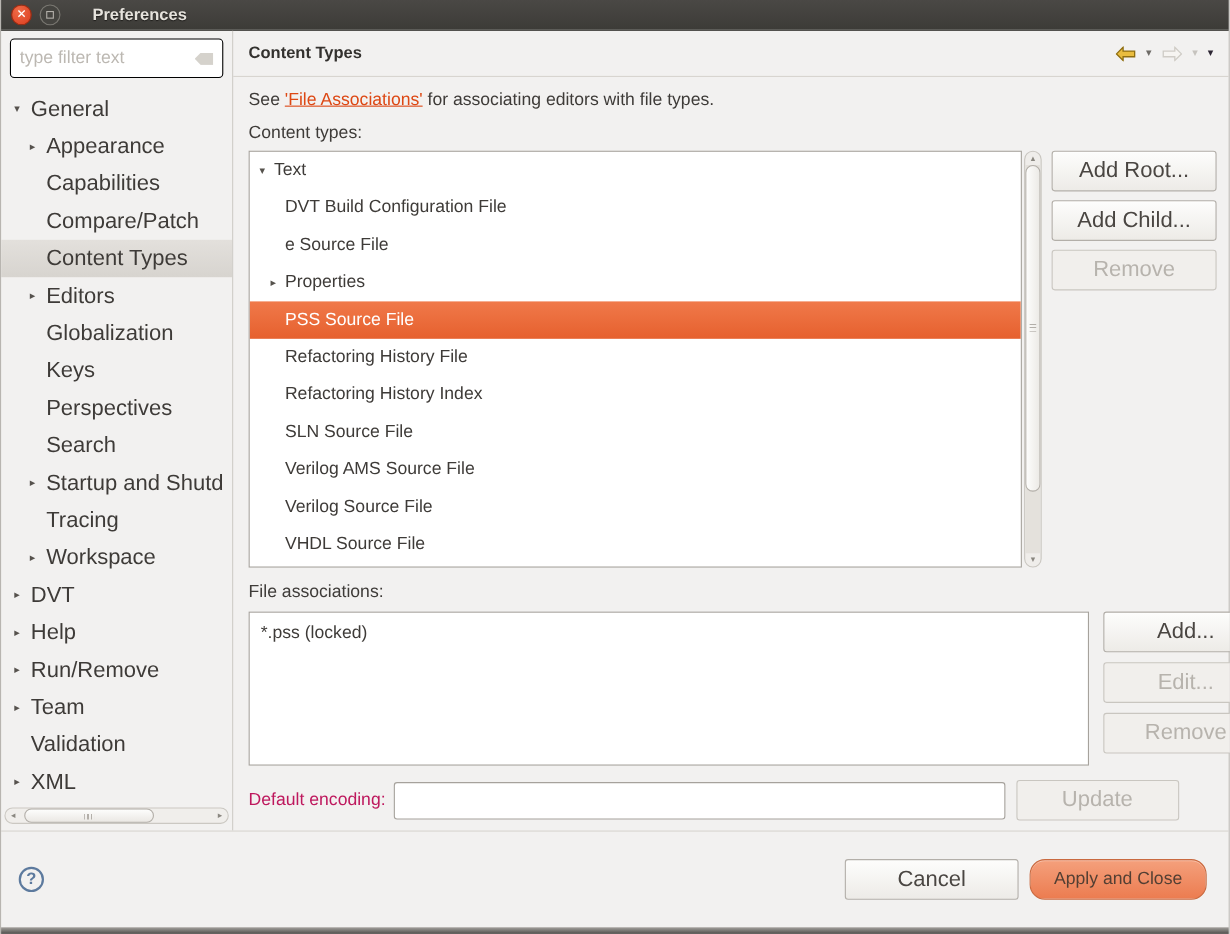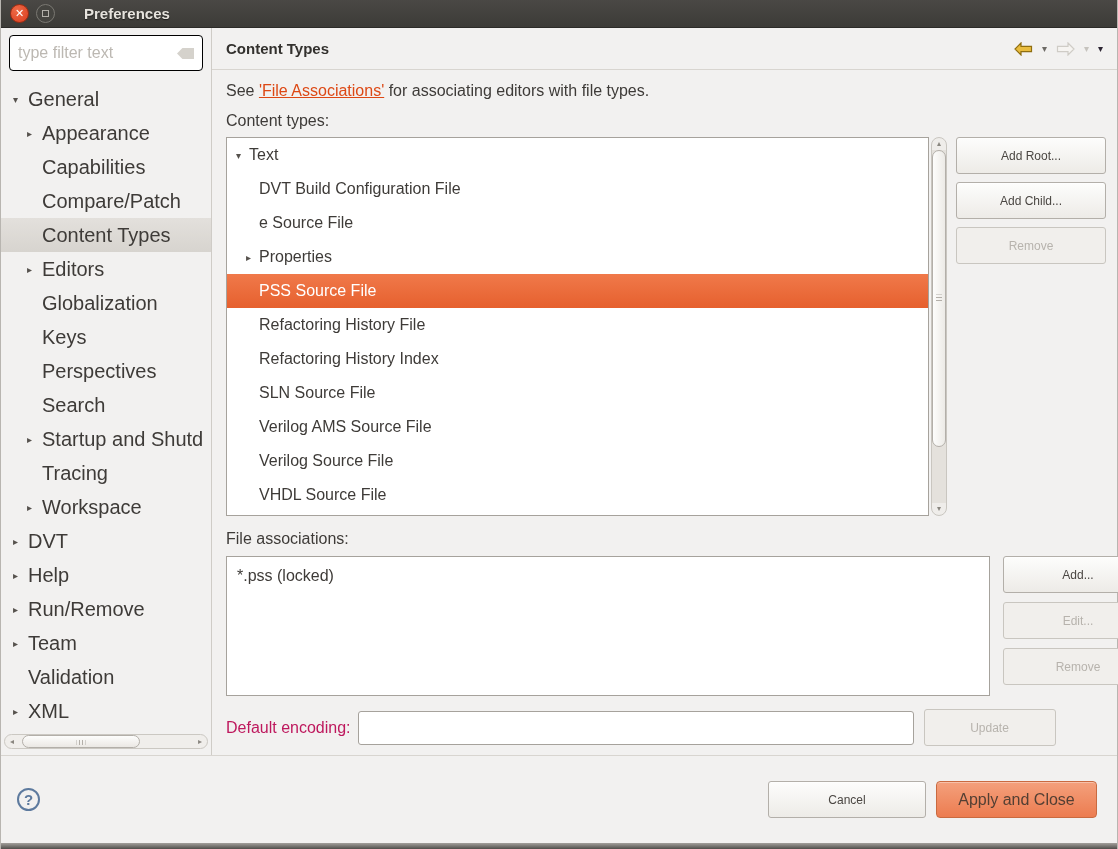--- a/index.html
+++ b/index.html
@@ -93,44 +93,44 @@
   .vs-arrow { height:12px; flex:none; text-align:center; font-size:8px; color:#8a8780; line-height:12px; }
   .vs-track { flex:1; position:relative; background:#e4e1dc; }
   .vs-thumb { position:absolute; top:0; left:0; right:0; height:84%;
     background:linear-gradient(90deg,#fdfdfc,#eceae6); border:1px solid #b3afa9; border-radius:7px; }
   .vs-thumb .grip { position:absolute; top:50%; left:50%; transform:translate(-50%,-50%);
     width:6px; height:7px;
     background:repeating-linear-gradient(#b3afa9 0 1px,transparent 1px 3px); }
 
   .btn-col { margin-left:9px; width:150px; flex:none; display:flex; flex-direction:column; gap:8px; }
   .btn { height:37px; border:1px solid #b3afa9; border-radius:3px;
-    background:linear-gradient(#fdfdfc,#edebe7); font:inherit; font-size:12px; color:#4a4642;
+    background:linear-gradient(#fdfdfc,#edebe7); font:inherit; font-size:20px; color:#4a4642;
     box-shadow:0 1px 0 rgba(255,255,255,.6) inset; cursor:pointer; }
   .btn.disabled { color:#b7b3ad; background:#f1efec; border-color:#c9c6c0; box-shadow:none; cursor:default; }
 
   .fa-area { display:flex; margin-top:8px; height:140px; }
   .fa-listbox { width:764px; flex:none; background:#fff; border:1px solid #a6a29c; overflow:hidden; }
   .fa-item { padding:10px 0 0 10px; font-size:16px; color:#3e3b38; }
   .fa-btncol { margin-left:13px; width:150px; flex:none; display:flex; flex-direction:column; gap:9px; }
 
   .enc-row { margin-top:13px; display:flex; align-items:center; }
   .enc-row .enc-label { font-size:16px; color:#be185d; flex:none; }
   .enc-row input { margin-left:7px; width:556px; height:34px; border:1px solid #a6a29c;
     border-radius:3px; background:#fff; font:inherit; padding:0 8px; outline:none; }
-  .enc-row .btn { margin-left:10px; width:132px; flex:none; }
+  .enc-row .btn { margin-left:10px; width:148px; flex:none; }
 
   
   .footer { height:88px; flex:none; border-top:1px solid #d8d5d0; display:flex;
     align-items:center; padding:0 20px 0 16px; }
   .help-circle { width:23px; height:23px; border:2px solid #5d7a9e; border-radius:50%;
     color:#5d7a9e; font-size:15px; font-weight:bold; display:inline-flex;
     align-items:center; justify-content:center; cursor:pointer; }
   .footer-btns { margin-left:auto; display:flex; gap:10px; }
   .btn-cancel { width:158px; height:37px; }
-  .btn-apply { width:161px; height:37px; border:1px solid #c96a40; border-radius:4px;
+  .btn-apply { width:161px; height:37px; border:1px solid #c96a40; border-radius:14px;
     background:linear-gradient(#f4a07c,#ec7c50); color:#533f33; font:inherit; font-size:16px;
     box-shadow:0 1px 0 rgba(255,255,255,.35) inset; cursor:pointer; }
 
   .bottom-edge { height:6px; flex:none; background:linear-gradient(#a3a09c,#504e4b); }
 </style>
 </head>
 <body>
 
 <div class="window">
 

